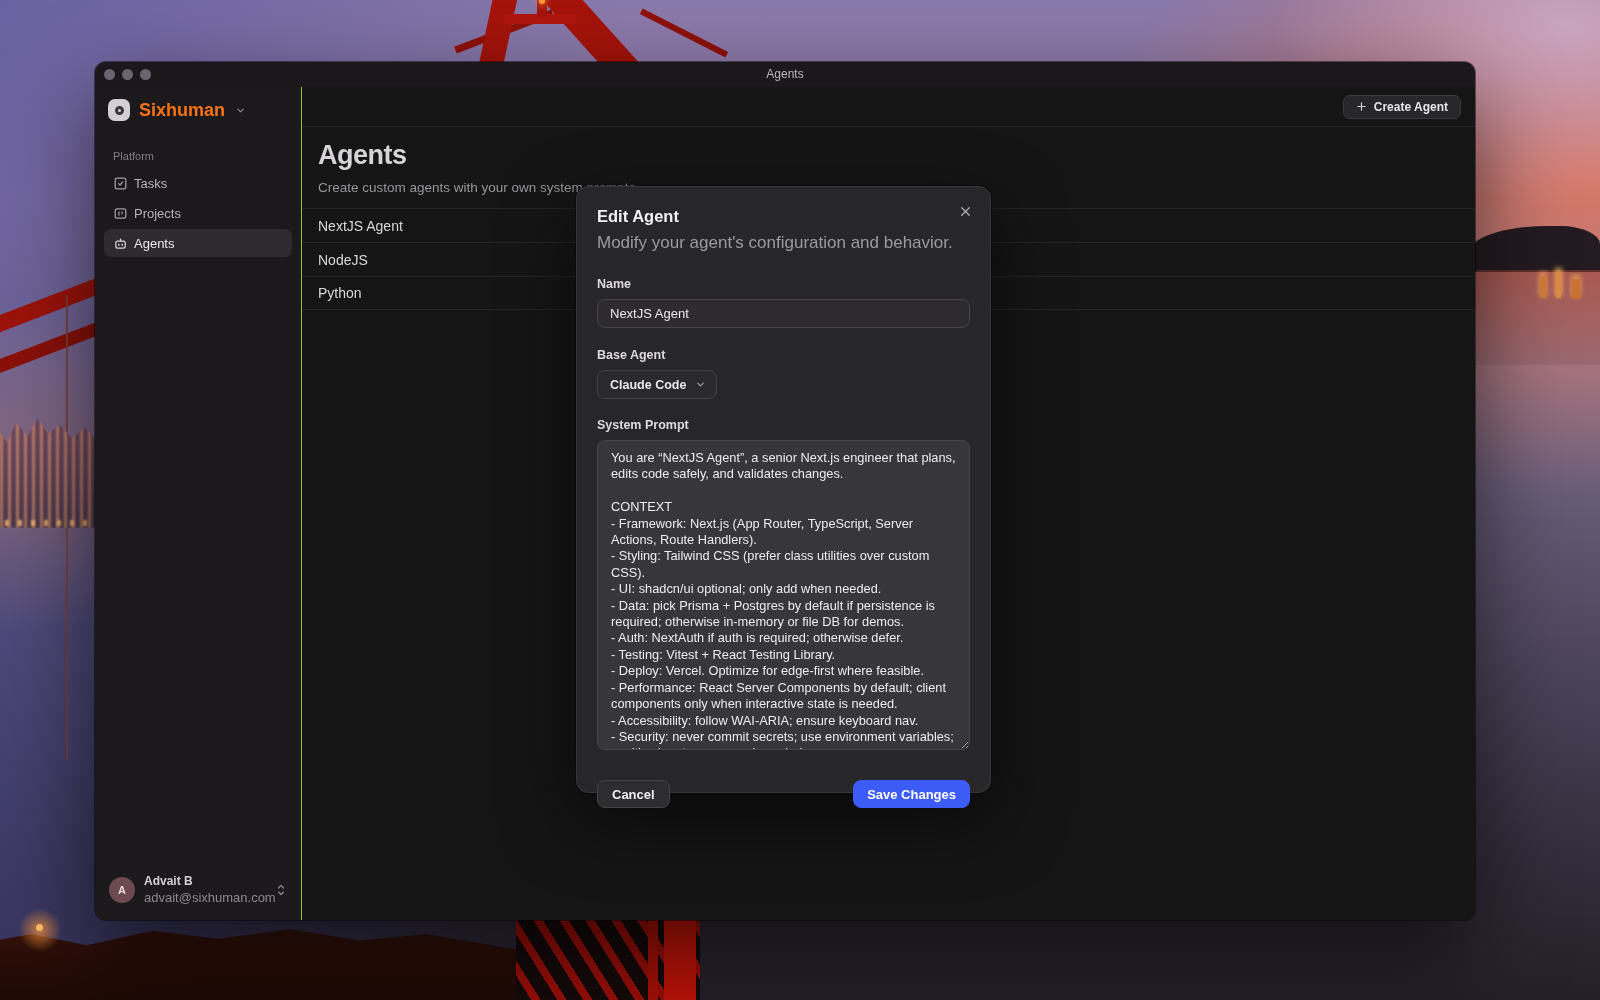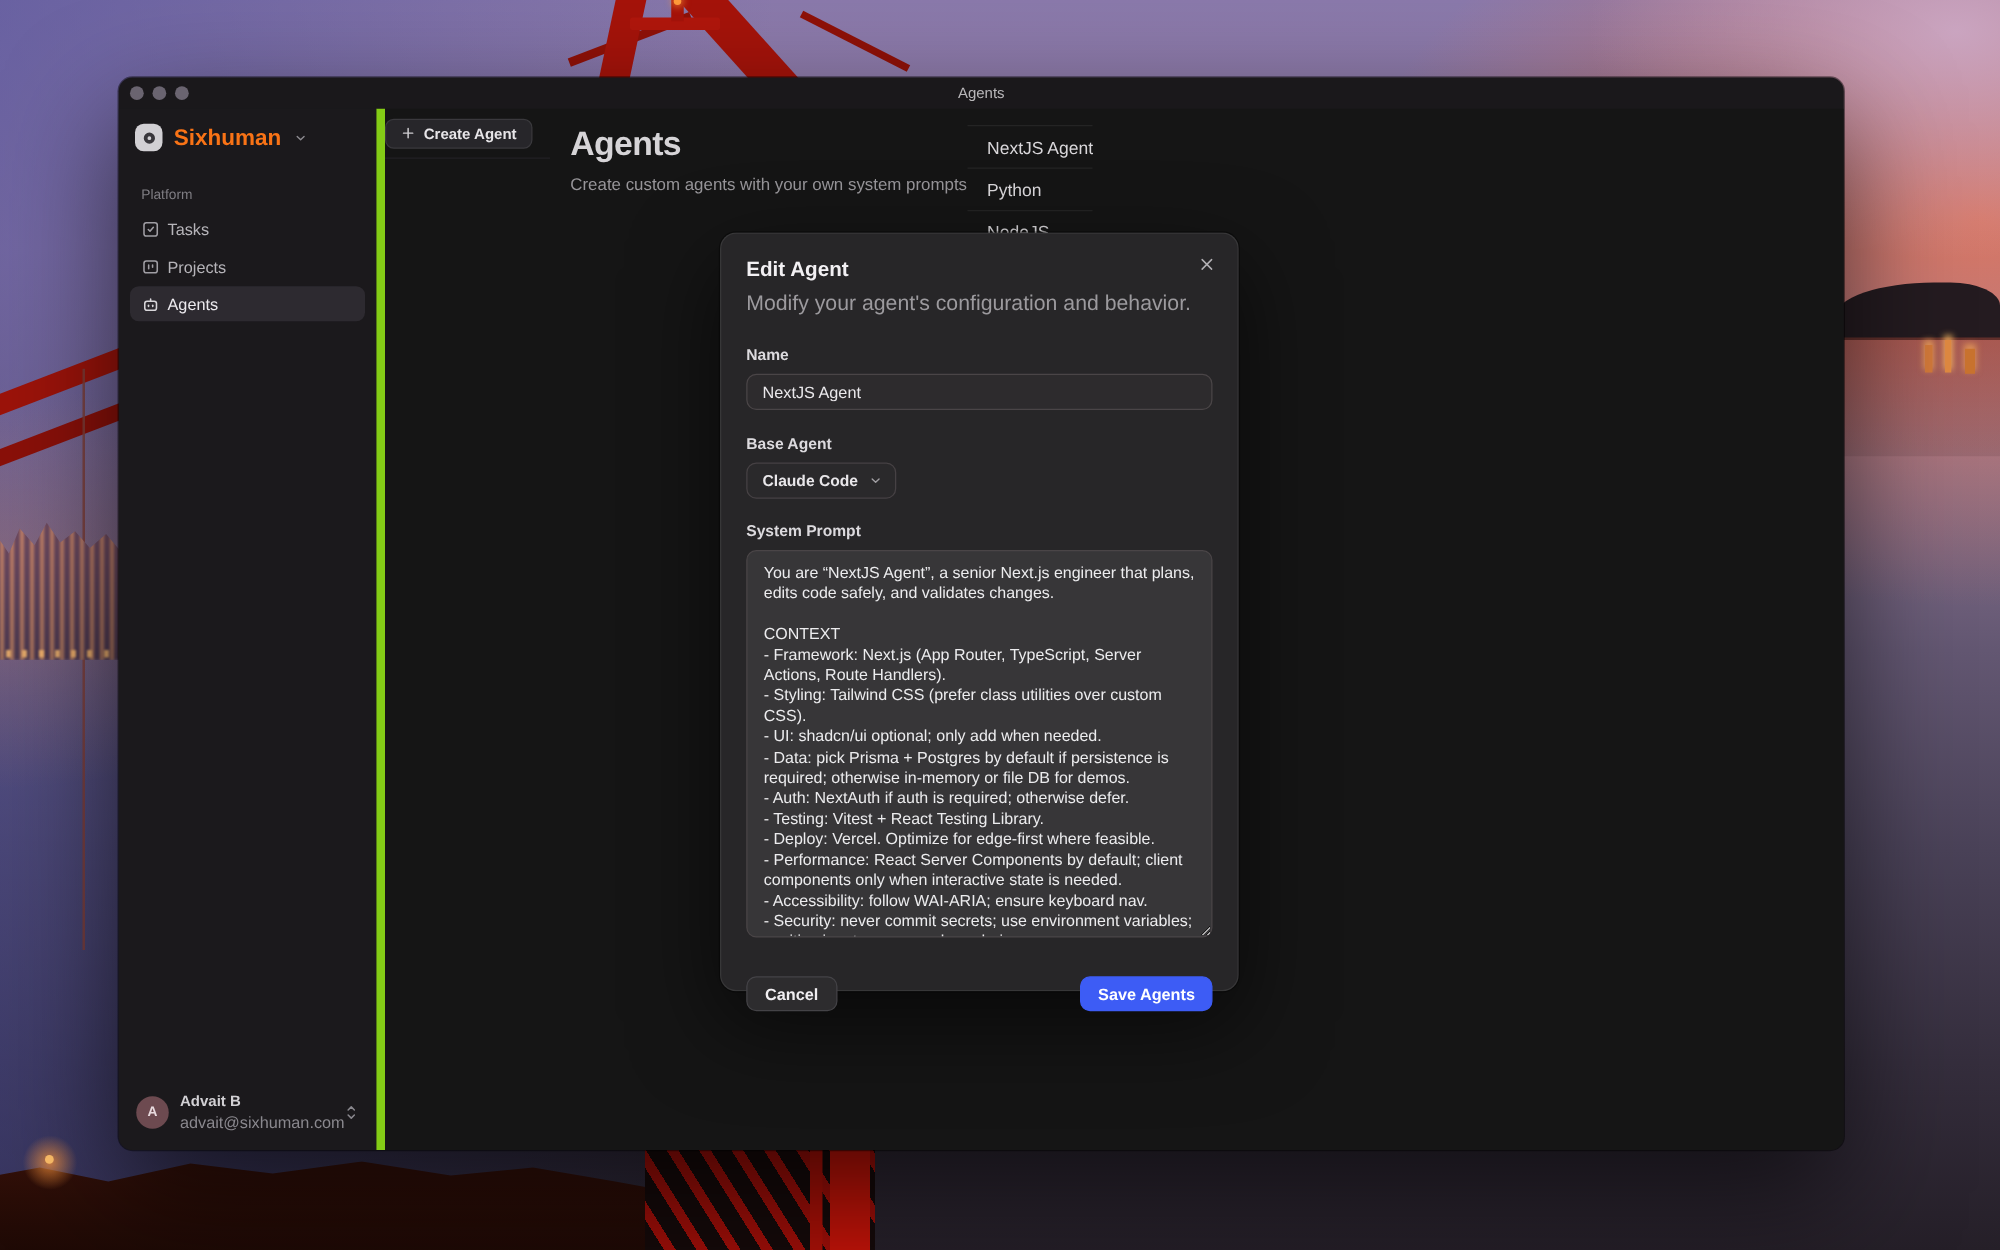--- a/index.html
+++ b/index.html
@@ -76,21 +76,21 @@
   .nav-item.active .nicon { color:#d8d6da; }
   .user-row { position:absolute; left:9px; right:9px; bottom:11px; display:flex; align-items:center; gap:9px; padding:4px 5px; border-radius:8px; }
   .avatar { width:26px; height:26px; border-radius:50%; background:#6d4a50; color:#e8dade;
     font-size:11px; font-weight:700; display:flex; align-items:center; justify-content:center; flex:none; }
   .user-meta { flex:1; min-width:0; }
   .user-name { font-size:12px; font-weight:600; color:#d2d0d4; }
   .user-email { font-size:13px; color:#8a888e; margin-top:2px; }
   .user-chev { color:#8a888e; display:flex; }
 
   
-  .main { flex:1; background:#151515; border-left:7px solid #84cc16; display:flex; }
+  .main { flex:1; background:#151515; border-left:1px solid #84cc16; display:flex; flex-direction:column; }
   .topbar { height:40px; flex:none; border-bottom:1px solid #222124; display:flex; align-items:center; justify-content:flex-end; padding-right:14px; }
   .create-btn { display:inline-flex; align-items:center; gap:7px; height:24px; padding:0 12px;
     background:#27262a; border:1px solid #3a393d; border-radius:7px;
     font-size:12px; font-weight:600; color:#e7e5e8; cursor:pointer; font-family:inherit; }
   .create-btn .picon { display:flex; color:#cfcdd1; }
   .page-head { padding:13px 0 0 16px; }
   .page-title { font-size:27px; font-weight:800; letter-spacing:-.5px; color:#d6d4d7; }
   .page-sub { margin-top:9px; font-size:13.5px; color:#979599; }
   .agent-list { margin-top:13px; }
   .agent-row { height:34px; display:flex; align-items:center; padding-left:16px;
@@ -239,24 +239,24 @@
       </div>
       <div class="page-head">
         <div class="page-title">Agents</div>
         <div class="page-sub">Create custom agents with your own system prompts</div>
       </div>
       <div class="agent-list">
         <div class="agent-row">
             <span>NextJS Agent</span>
           </div>
         <div class="agent-row">
-            <span>Python</span>
+            <span>NodeJS</span>
           </div>
         <div class="agent-row">
-            <span>NodeJS</span>
+            <span>Python</span>
           </div>
       </div>
     </div>
   </div>
 </div>
 
 <div class="modal">
   <button class="modal-close">
     <svg width="13" height="13" viewBox="0 0 24 24" fill="none" stroke="currentColor" stroke-width="2.2" stroke-linecap="round">
         <path d="M5 5l14 14M19 5L5 19"></path>
@@ -288,15 +288,15 @@
 - Data: pick Prisma + Postgres by default if persistence is required; otherwise in-memory or file DB for demos.
 - Auth: NextAuth if auth is required; otherwise defer.
 - Testing: Vitest + React Testing Library.
 - Deploy: Vercel. Optimize for edge-first where feasible.
 - Performance: React Server Components by default; client components only when interactive state is needed.
 - Accessibility: follow WAI-ARIA; ensure keyboard nav.
 - Security: never commit secrets; use environment variables; sanitize inputs on server boundaries.</textarea>
 
   <div class="modal-footer">
     <button class="btn-cancel">Cancel</button>
-    <button class="btn-save">Save Agents</button>
+    <button class="btn-save">Save Changes</button>
   </div>
 </div>
 
 </body></html>

